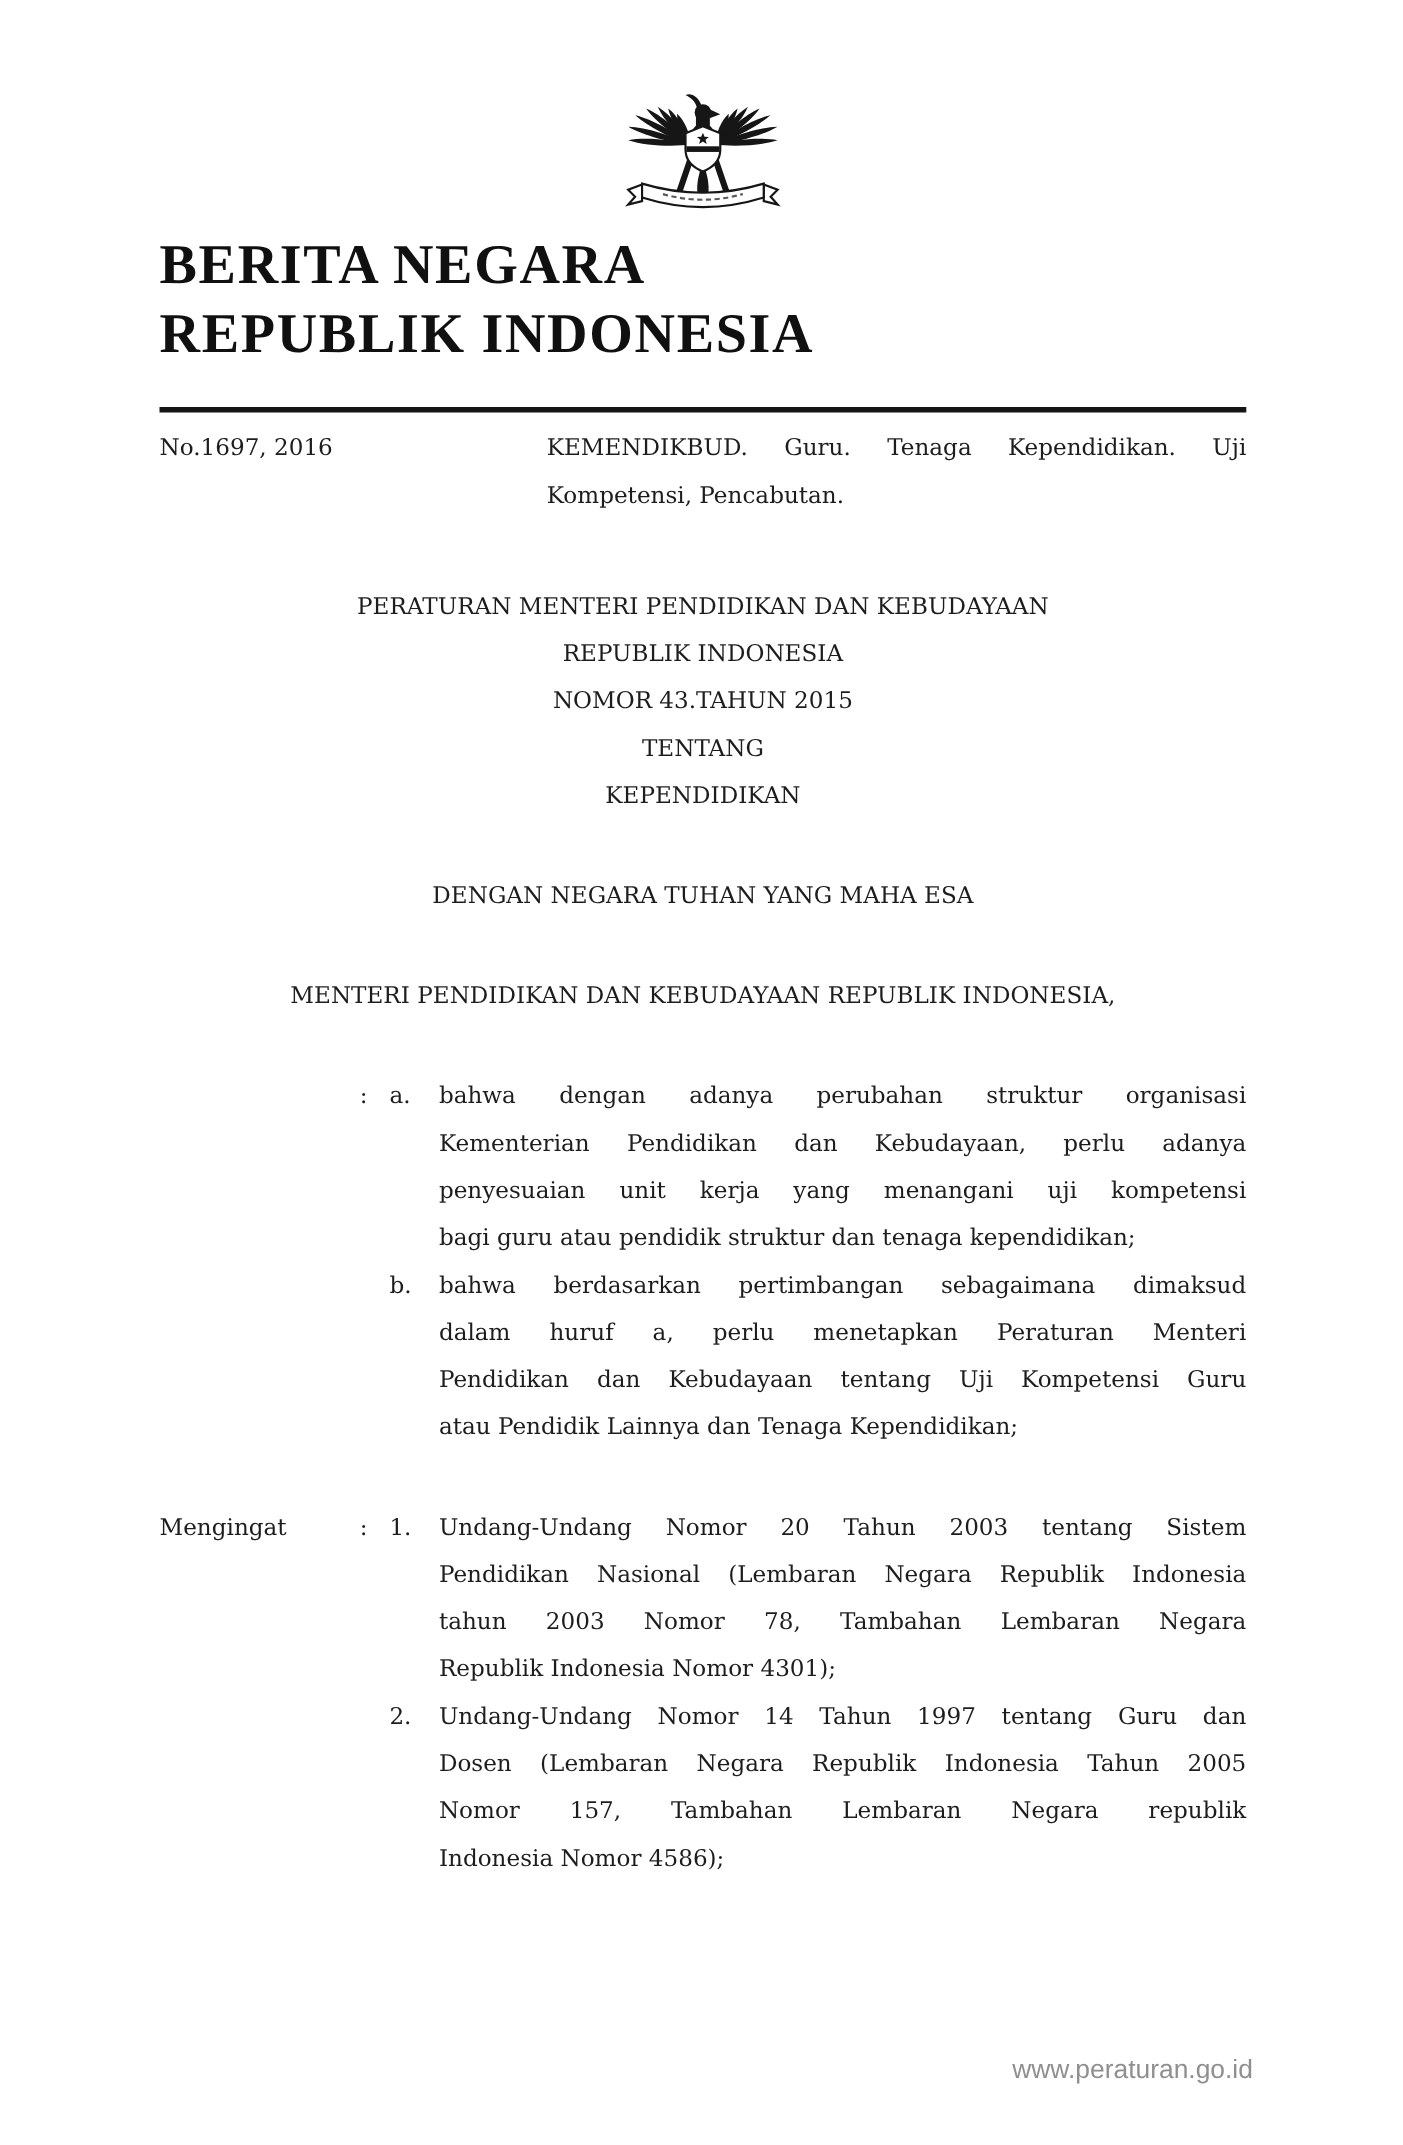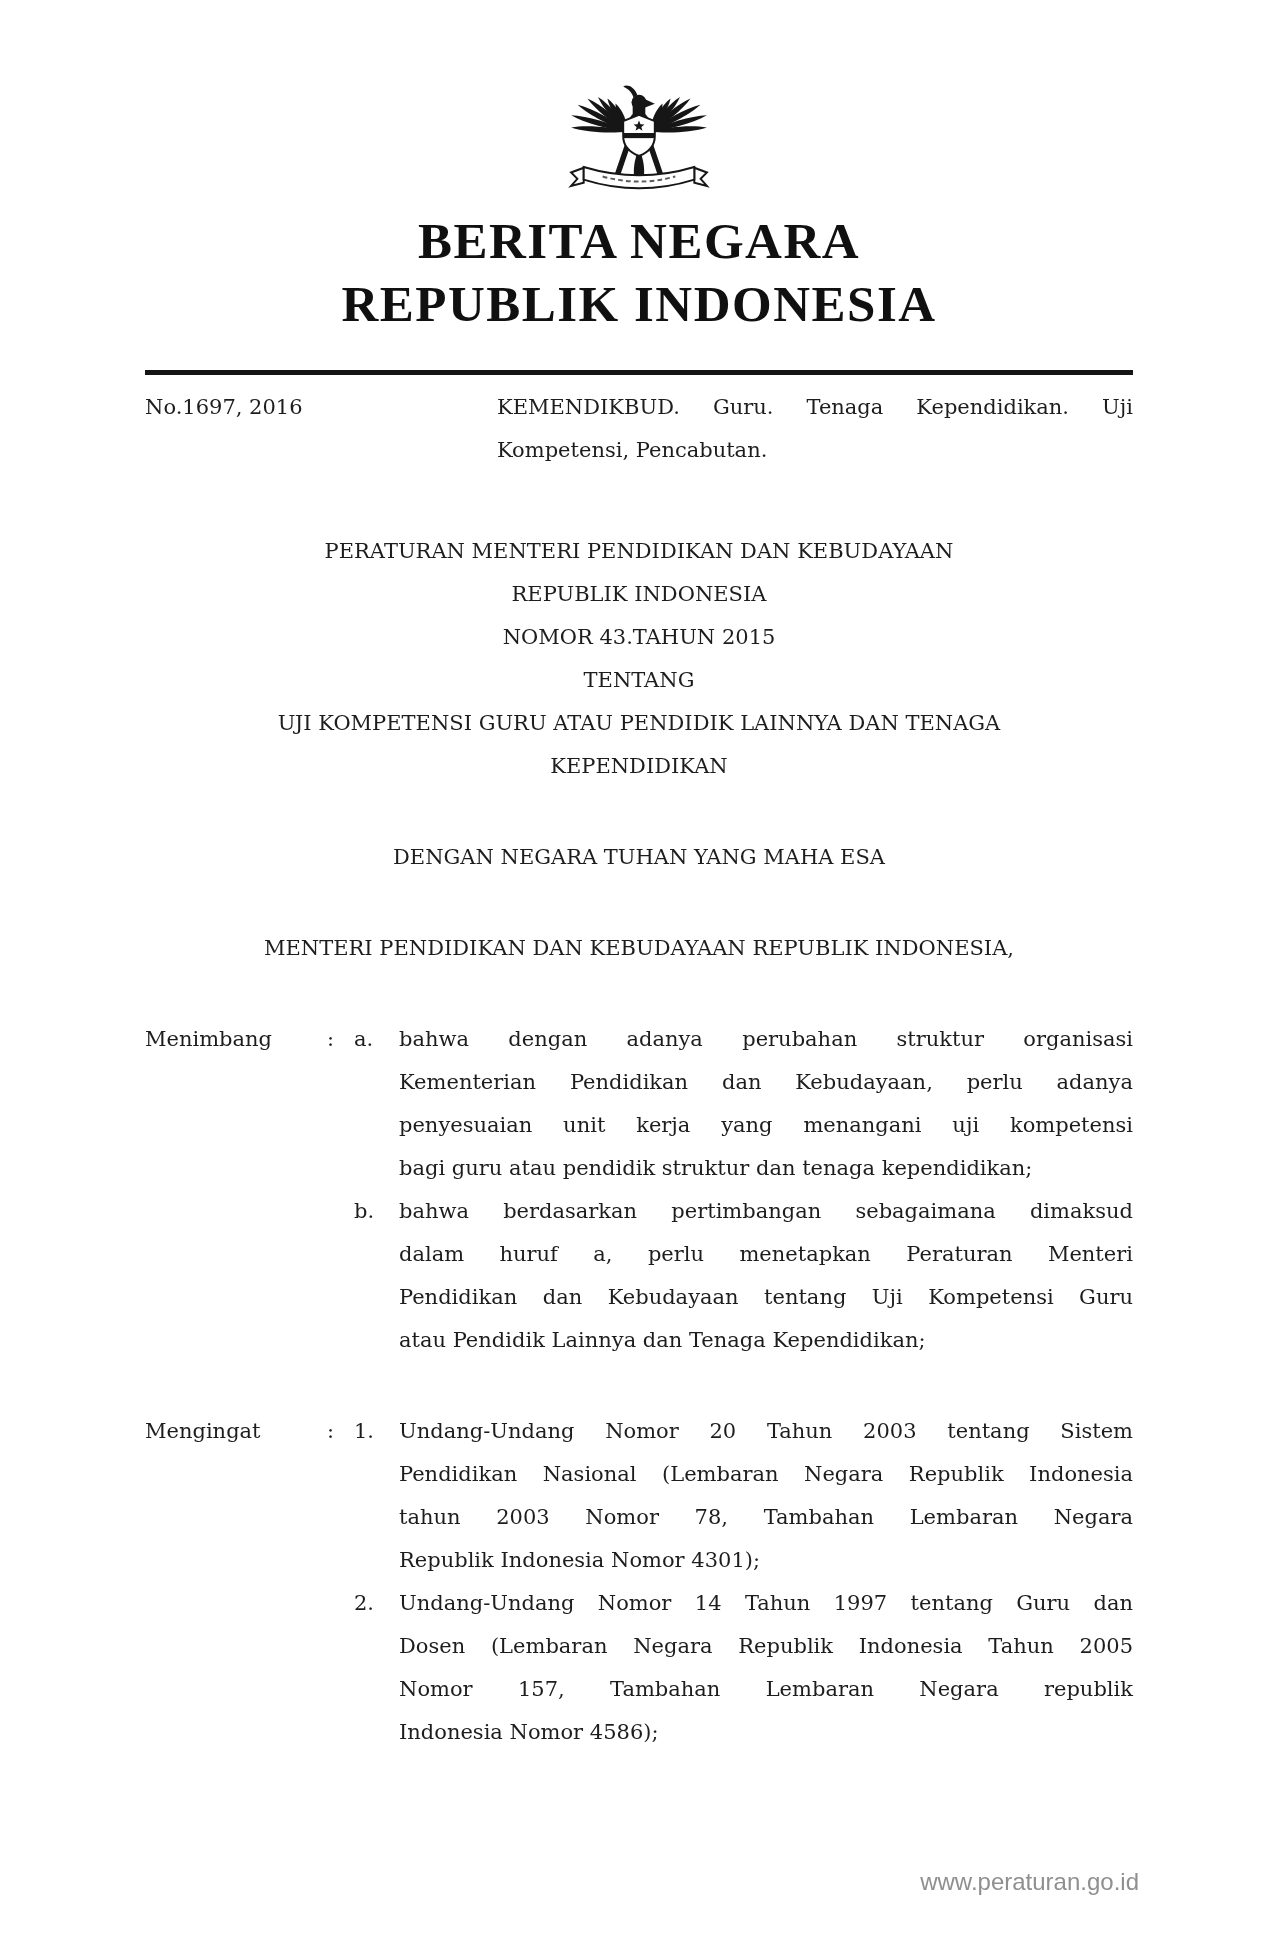--- a/index.html
+++ b/index.html
@@ -14,21 +14,20 @@
     font-family: "DejaVu Serif", "Liberation Serif", serif;
     color: #1d1d1d;
     overflow: hidden;
   }
 
   .emblem { width: 158px; margin: 0 auto; }
   .emblem svg { display: block; width: 100%; height: auto; }
 
   .gazette-title {
     margin-top: 4px;
-    text-align: center;
     font-family: "Liberation Serif", serif;
     font-weight: bold;
     font-size: 51px;
     line-height: 63px;
     letter-spacing: 1.5px;
     color: #101010;
   }
 
   .rule { height: 5px; background: #151515; margin-top: 9px; }
 
@@ -142,29 +141,27 @@
       <div class="jline">KEMENDIKBUD. Guru. Tenaga Kependidikan. Uji</div>
       <div class="jline last">Kompetensi, Pencabutan.</div>
     </div>
   </div>
 
   <section class="reg-title">
     <div class="tline">PERATURAN MENTERI PENDIDIKAN DAN KEBUDAYAAN</div>
     <div class="tline">REPUBLIK INDONESIA</div>
     <div class="tline">NOMOR 43.TAHUN 2015</div>
     <div class="tline">TENTANG</div>
-    <div class="tline">UJI KOMPETENSI GURU ATAU PENDIDIK LAINNYA DAN TENAGA</div>
     <div class="tline">KEPENDIDIKAN</div>
   </section>
 
   <div class="center-line invocation">DENGAN NEGARA TUHAN YANG MAHA ESA</div>
   <div class="center-line authority">MENTERI PENDIDIKAN DAN KEBUDAYAAN REPUBLIK INDONESIA,</div>
 
   <section class="clause">
-    <div class="c-label">Menimbang</div>
     <div class="c-colon">:</div>
     <div class="items">
       <div class="item">
         <div class="marker">a.</div>
         <div class="itext">
           <div class="jline">bahwa dengan adanya perubahan struktur organisasi</div>
           <div class="jline">Kementerian Pendidikan dan Kebudayaan, perlu adanya</div>
           <div class="jline">penyesuaian unit kerja yang menangani uji kompetensi</div>
           <div class="jline last">bagi guru atau pendidik struktur dan tenaga kependidikan;</div>
         </div>

